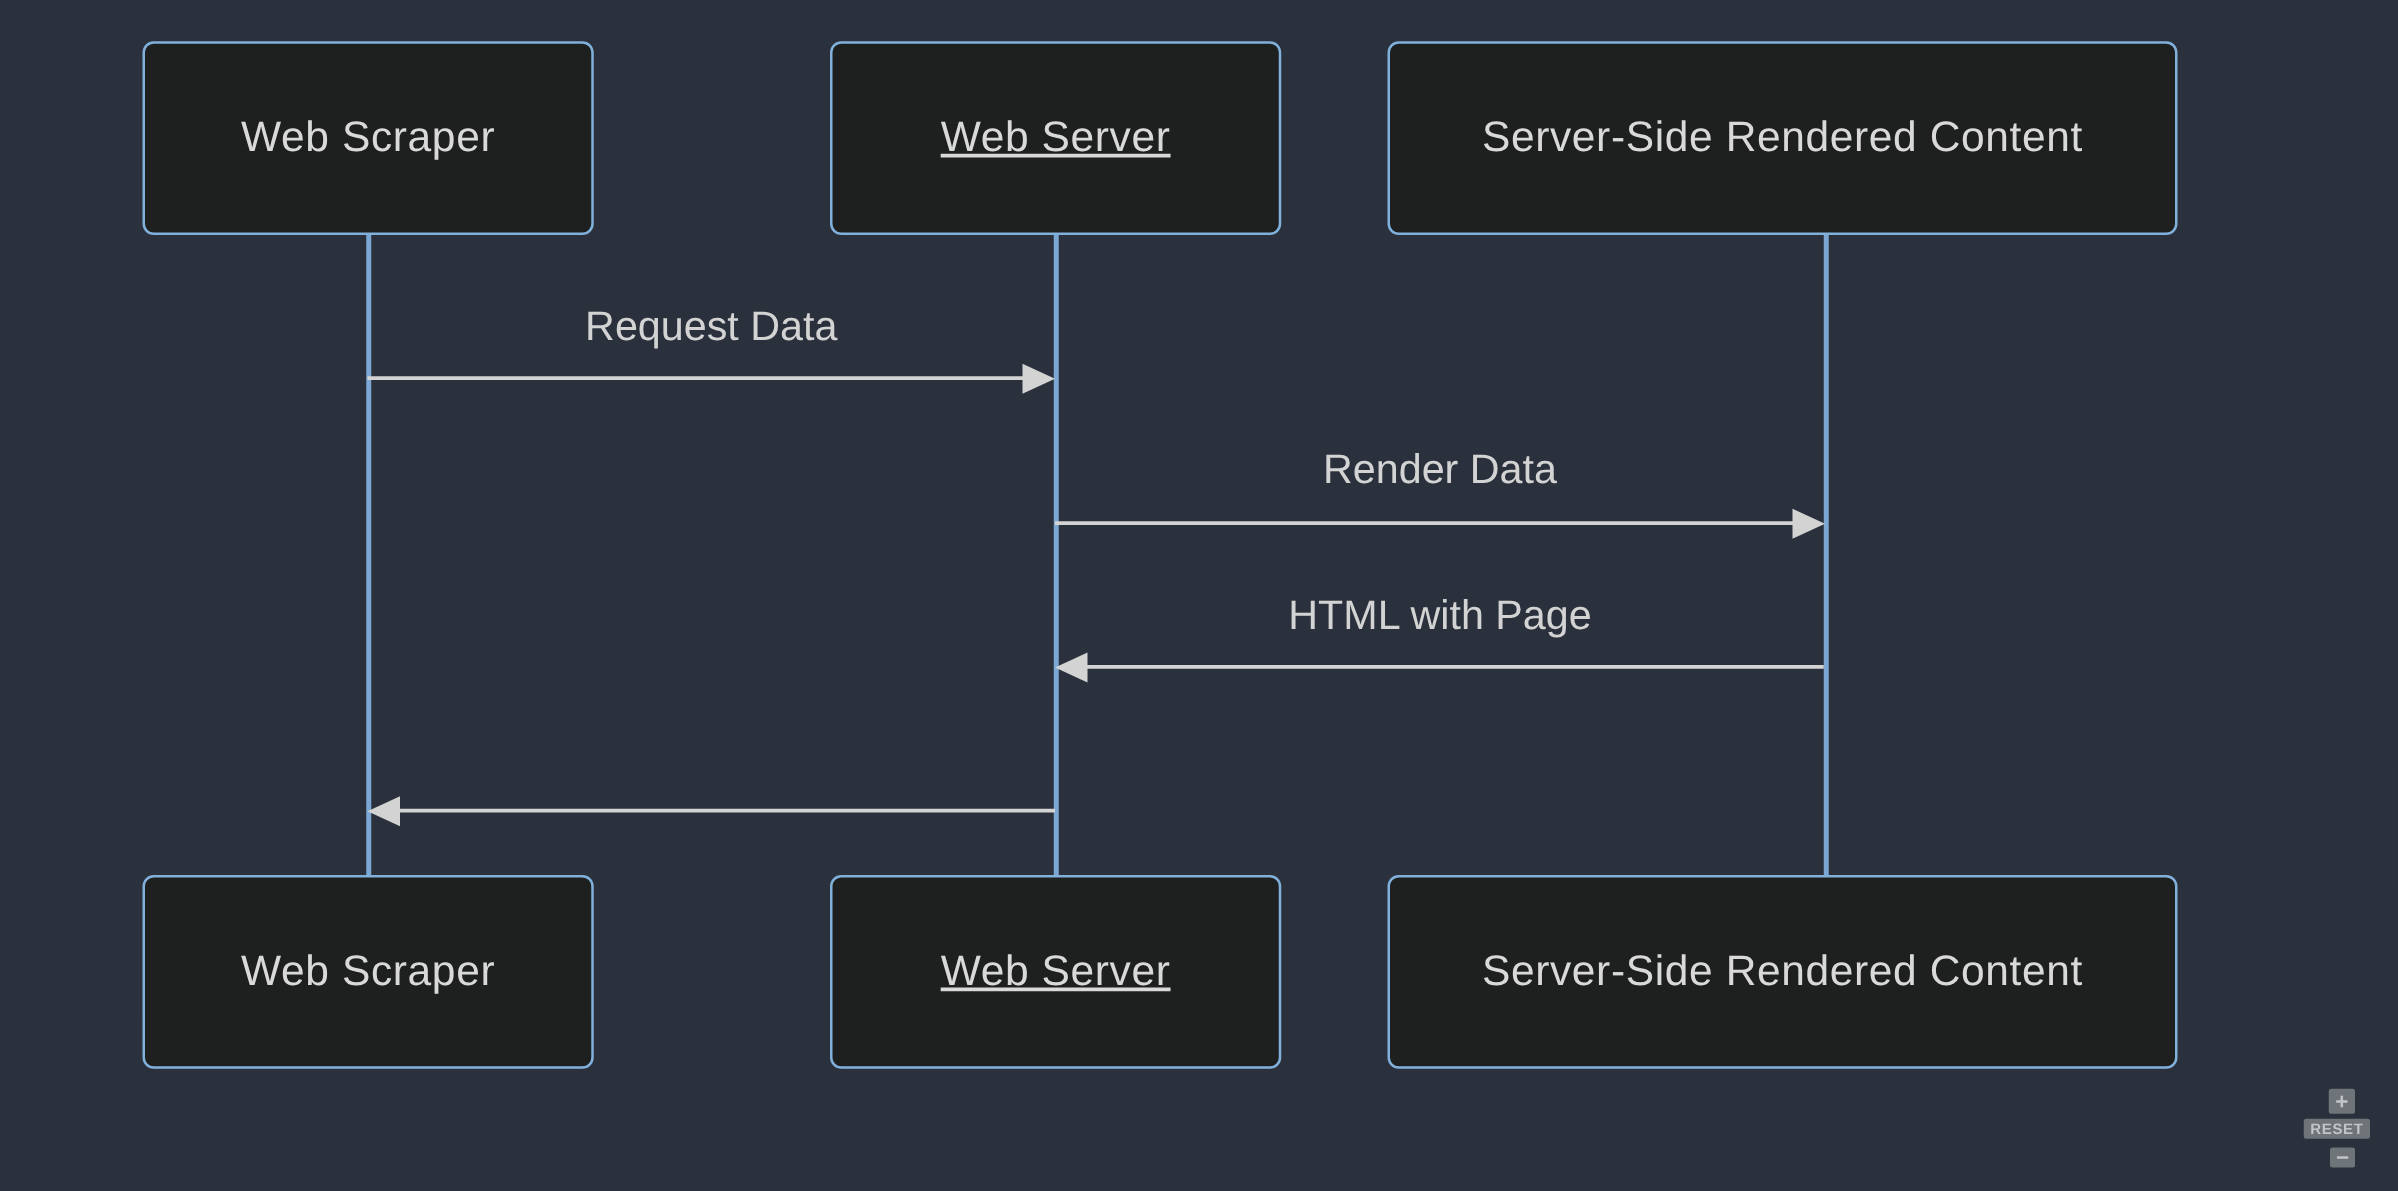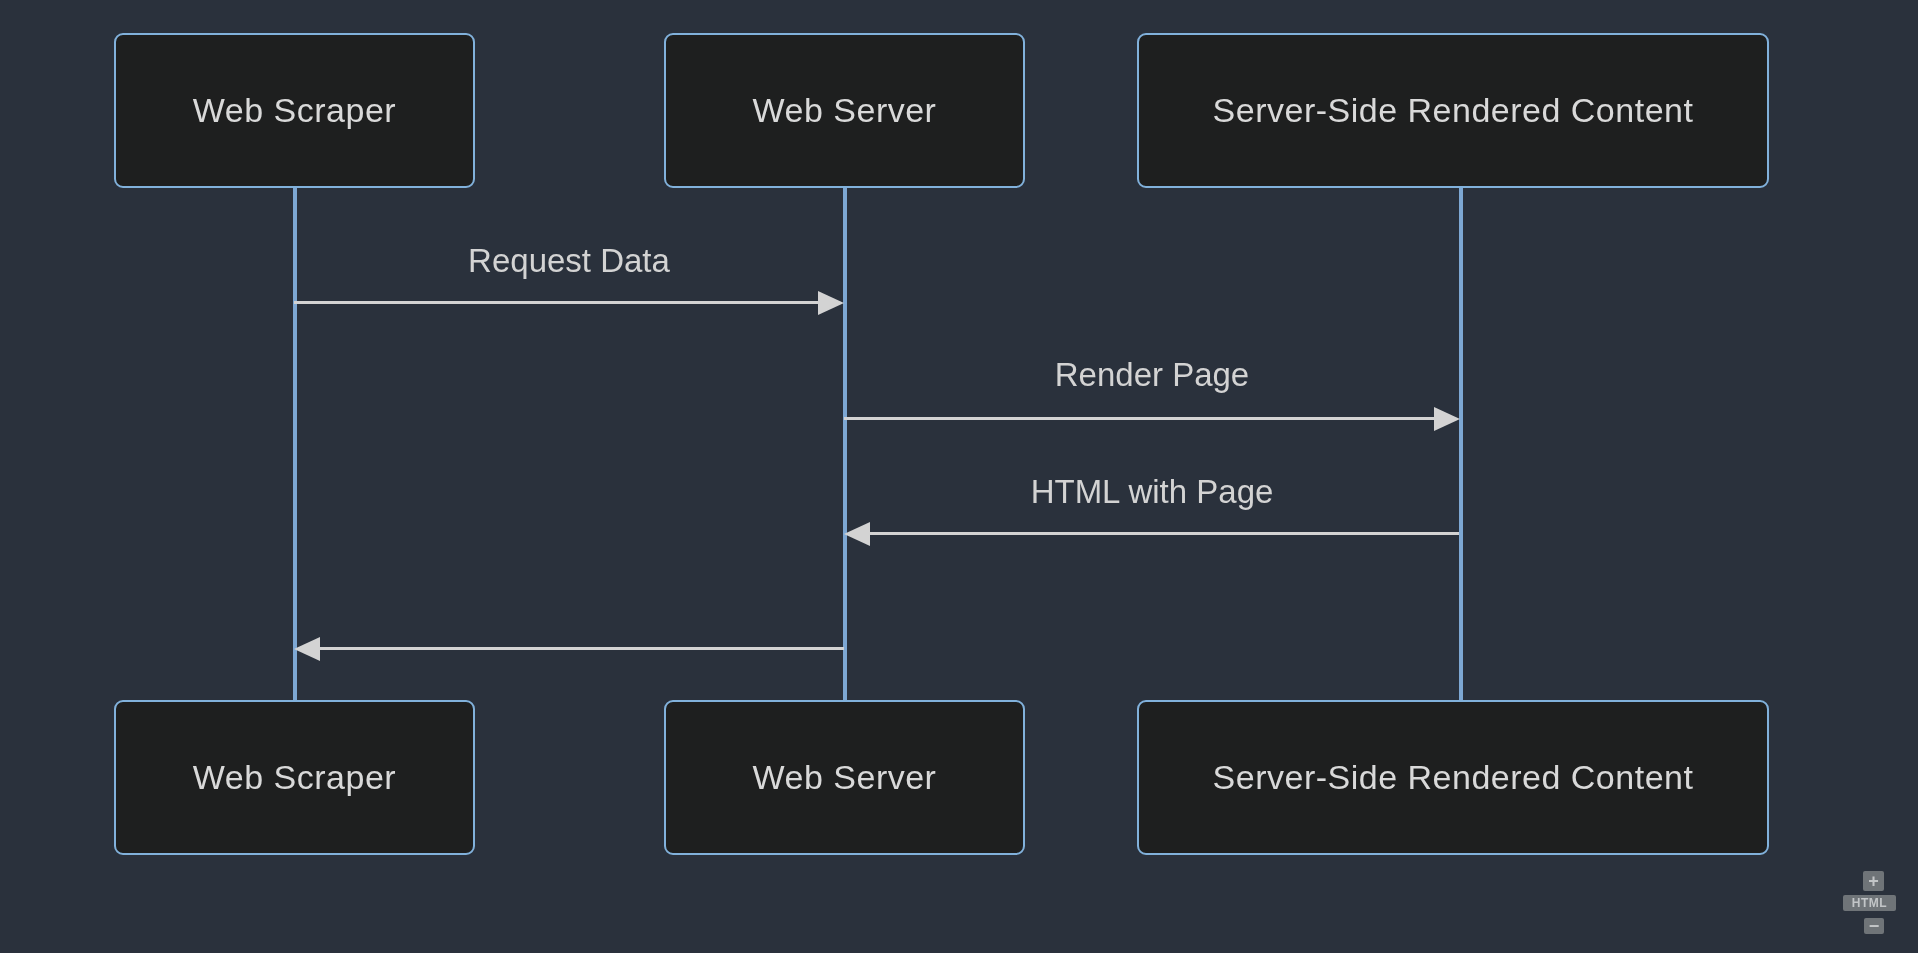--- a/index.html
+++ b/index.html
@@ -27,22 +27,22 @@
     border-radius: 9px;
     display: flex;
     align-items: center;
     justify-content: center;
     color: #d9d9d9;
     font-size: 34px;
     letter-spacing: 0.5px;
     white-space: nowrap;
   }
   .a-col1 { left: 114px;  width: 361px; }
-  .a-col2 { left: 664px;  width: 361px; }
-  .a-col3 { left: 1137px; width: 632px; }
+  .a-col2 { left: 664px;  width: 361px; text-decoration: underline; }
+  .a-col3 { left: 1110px; width: 632px; }
   .a-top  { top: 33px;  height: 155px; }
   .a-bot  { top: 700px; height: 155px; }
 
   
   .lifeline {
     position: absolute;
     top: 188px;
     height: 512px;
     width: 4px;
     background: #7da7d3;
@@ -130,21 +130,21 @@
   </div>
 
   <div class="lifeline ll-1"></div>
   <div class="lifeline ll-2"></div>
   <div class="lifeline ll-3"></div>
 
   <div class="msg-label lbl-1">Request Data</div>
   <div class="msg-line line-1"></div>
   <div class="msg-head right head-1"></div>
 
-  <div class="msg-label lbl-2">Render Page</div>
+  <div class="msg-label lbl-2">Render Data</div>
   <div class="msg-line line-2"></div>
   <div class="msg-head right head-2"></div>
 
   <div class="msg-label lbl-3">HTML with Page</div>
   <div class="msg-line line-3"></div>
   <div class="msg-head left head-3"></div>
 
   <div class="msg-line line-4"></div>
   <div class="msg-head left head-4"></div>
 
@@ -152,16 +152,16 @@
     <span>Web Scraper</span>
   </div>
   <div class="actor a-col2 a-bot">
     <span>Web Server</span>
   </div>
   <div class="actor a-col3 a-bot">
     <span>Server-Side Rendered Content</span>
   </div>
 
   <button class="ctrl ctrl-plus">+</button>
-  <button class="ctrl ctrl-reset">HTML</button>
+  <button class="ctrl ctrl-reset">RESET</button>
   <button class="ctrl ctrl-minus">−</button>
 
 </div>
 
 </body></html>

